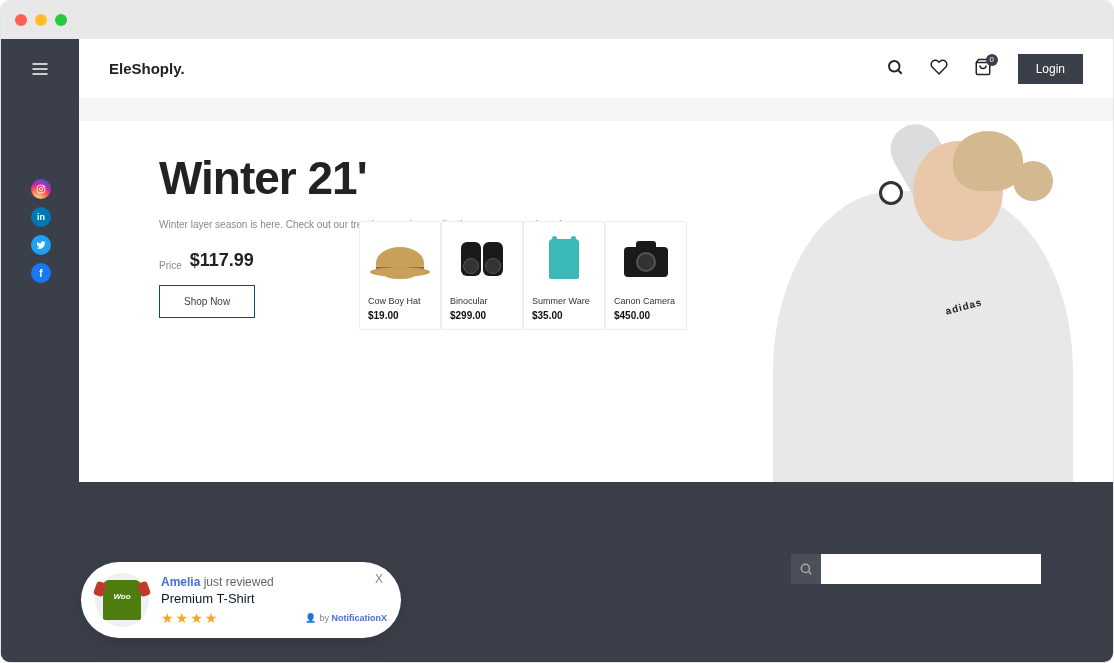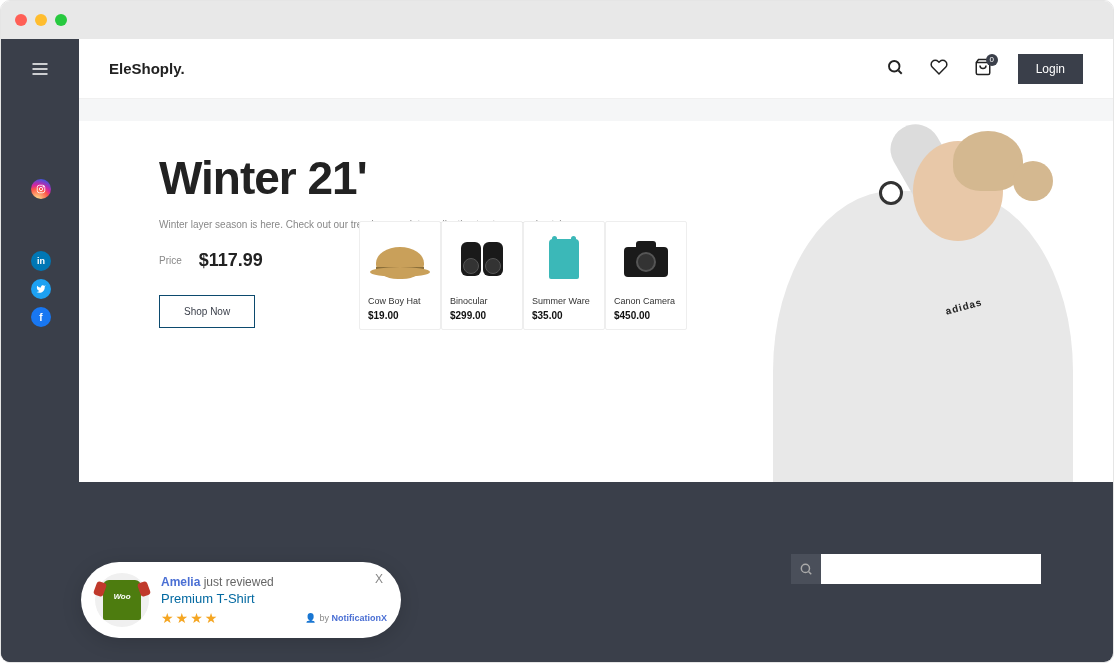--- a/index.html
+++ b/index.html
@@ -10,35 +10,35 @@
 .dot-red { background: #ff5f56; }
 .dot-yellow { background: #ffbd2e; }
 .dot-green { background: #27c93f; }
 .page { display: flex; height: calc(100% - 38px); position: relative; }
 .sidebar { width: 78px; background: #3a3f4a; display: flex; flex-direction: column; align-items: center; padding-top: 20px; }
 .hamburger { color: #fff; cursor: pointer; }
 .hamburger svg { width: 20px; height: 20px; }
 .social-col { position: absolute; left: 30px; top: 140px; display: flex; flex-direction: column; gap: 8px; z-index: 5; }
 .social-icon { width: 20px; height: 20px; border-radius: 50%; display: flex; align-items: center; justify-content: center; color: #fff; font-size: 10px; }
 .social-ig { background: radial-gradient(circle at 30% 107%, #fdf497 0%, #fd5949 45%, #d6249f 60%, #285AEB 90%); }
-.social-li { background: #0077b5; margin-top: 44px; }
+.social-li { background: #0077b5; }
 .social-tw { background: #1da1f2; }
 .social-fb { background: #1877f2; }
 .main { flex: 1; display: flex; flex-direction: column; background: #f5f6f7; overflow: hidden; }
 .header { height: 60px; background: #fff; display: flex; align-items: center; justify-content: space-between; padding: 0 30px; border-bottom: 1px solid #f0f0f0; }
 .logo { font-weight: 700; font-size: 15px; color: #222; }
 .header-actions { display: flex; align-items: center; gap: 26px; }
 .icon-btn { cursor: pointer; color: #222; position: relative; }
 .icon-btn svg { width: 18px; height: 18px; }
 .cart-badge { position: absolute; top: -4px; right: -6px; background: #3a3f4a; color: #fff; font-size: 8px; width: 12px; height: 12px; border-radius: 50%; display: flex; align-items: center; justify-content: center; }
 .login-btn { background: #3a3f4a; color: #fff; padding: 8px 18px; font-size: 12px; border: none; cursor: pointer; font-weight: 500; }
 .hero { flex: 1; background: #fff; margin: 22px 0 0 0; padding: 30px 0 0 80px; position: relative; overflow: hidden; }
 .hero-title { font-size: 46px; font-weight: 600; color: #222; margin-bottom: 14px; letter-spacing: -1px; }
 .hero-sub { font-size: 10px; color: #888; margin-bottom: 20px; }
-.price-row { display: flex; align-items: center; gap: 17px; margin-bottom: 24px; }
+.price-row { display: flex; align-items: flex-end; gap: 8px; margin-bottom: 14px; }
 .price-label { font-size: 10px; color: #888; }
 .price-val { font-size: 18px; font-weight: 700; color: #222; }
 .shop-btn { border: 1px solid #0c4a6e; background: #fff; color: #3a3f4a; padding: 10px 24px; font-size: 10px; cursor: pointer; }
 .products { display: flex; position: absolute; left: 280px; top: 100px; }
 .prod-card { width: 82px; background: #fff; border: 1px solid #eee; padding: 8px; border-radius: 2px; }
 .prod-img { width: 100%; height: 58px; display: flex; align-items: center; justify-content: center; margin-bottom: 8px; }
 .prod-name { font-size: 9px; color: #333; margin-bottom: 4px; font-weight: 500; }
 .prod-price { font-size: 10px; font-weight: 700; color: #111; }
 .hero-person { position: absolute; right: -20px; top: -10px; width: 440px; height: 430px; }
 .hero-person-body { position: absolute; right: 60px; top: 80px; width: 300px; height: 340px; background: #e8e8e8; border-radius: 120px 120px 0 0 / 180px 180px 0 0; }
@@ -52,21 +52,21 @@
 .notif { position: absolute; bottom: 24px; left: 80px; width: 320px; height: 76px; background: #fff; border-radius: 40px; display: flex; align-items: center; padding: 8px 14px; box-shadow: 0 4px 20px rgba(0,0,0,0.15); z-index: 10; }
 .notif-img { width: 54px; height: 54px; border-radius: 50%; background: #f0f0f0; display: flex; align-items: center; justify-content: center; margin-right: 12px; }
 .notif-shirt { width: 38px; height: 40px; background: #4d7c0f; border-radius: 6px 6px 2px 2px; position: relative; }
 .notif-shirt::before, .notif-shirt::after { content: ''; position: absolute; top: 2px; width: 10px; height: 14px; background: #c0392b; border-radius: 3px; }
 .notif-shirt::before { left: -8px; transform: rotate(20deg); }
 .notif-shirt::after { right: -8px; transform: rotate(-20deg); }
 .notif-shirt-text { position: absolute; top: 12px; left: 50%; transform: translateX(-50%); color: #fff; font-size: 8px; font-weight: 700; font-style: italic; }
 .notif-body { flex: 1; }
 .notif-line1 { font-size: 12px; color: #666; margin-bottom: 2px; }
 .notif-name { color: #4a6fd4; font-weight: 600; }
-.notif-product { font-size: 13px; color: #0369a1; font-weight: 500; margin-bottom: 4px; }
+.notif-product { font-size: 13px; color: #0f172a; font-weight: 500; margin-bottom: 4px; }
 .notif-bottom { display: flex; align-items: center; justify-content: space-between; }
 .stars { display: flex; gap: 2px; }
 .star { color: #f5a623; font-size: 14px; }
 .notif-by { font-size: 9px; color: #888; }
 .notif-by-brand { color: #4a6fd4; font-weight: 600; }
 .notif-close { position: absolute; top: 10px; right: 18px; font-size: 12px; color: #888; cursor: pointer; }
 .footer-search { position: absolute; bottom: 78px; right: 72px; display: flex; z-index: 5; }
 .footer-search-btn { width: 30px; height: 30px; background: #4a4f5a; display: flex; align-items: center; justify-content: center; cursor: pointer; }
 .footer-search-btn svg { width: 14px; height: 14px; stroke: #aaa; }
 .footer-search-input { width: 220px; height: 30px; background: #fff; border: none; padding: 0 10px; font-size: 12px; }

